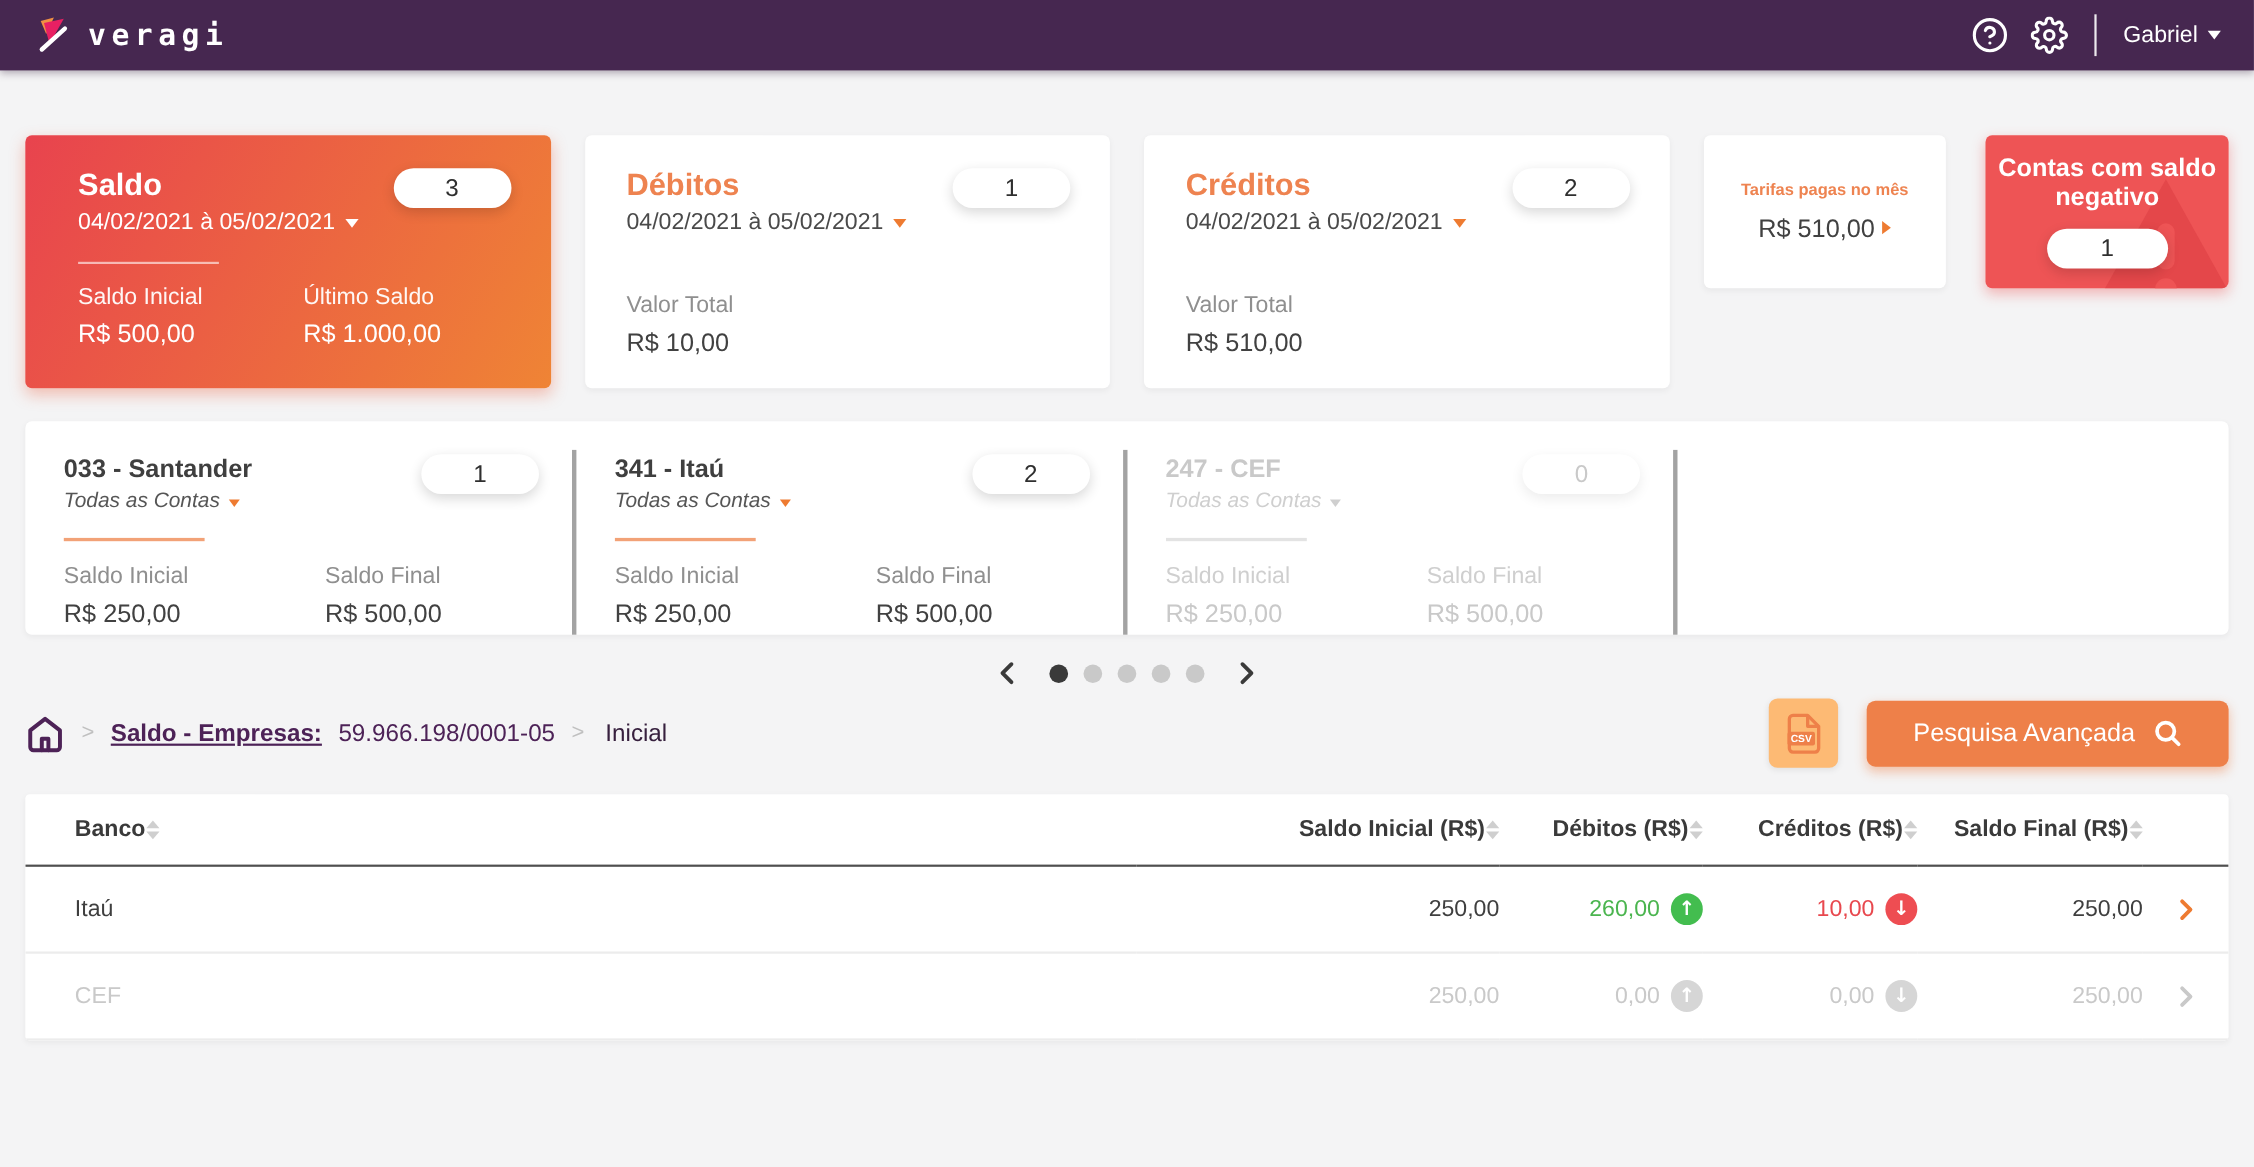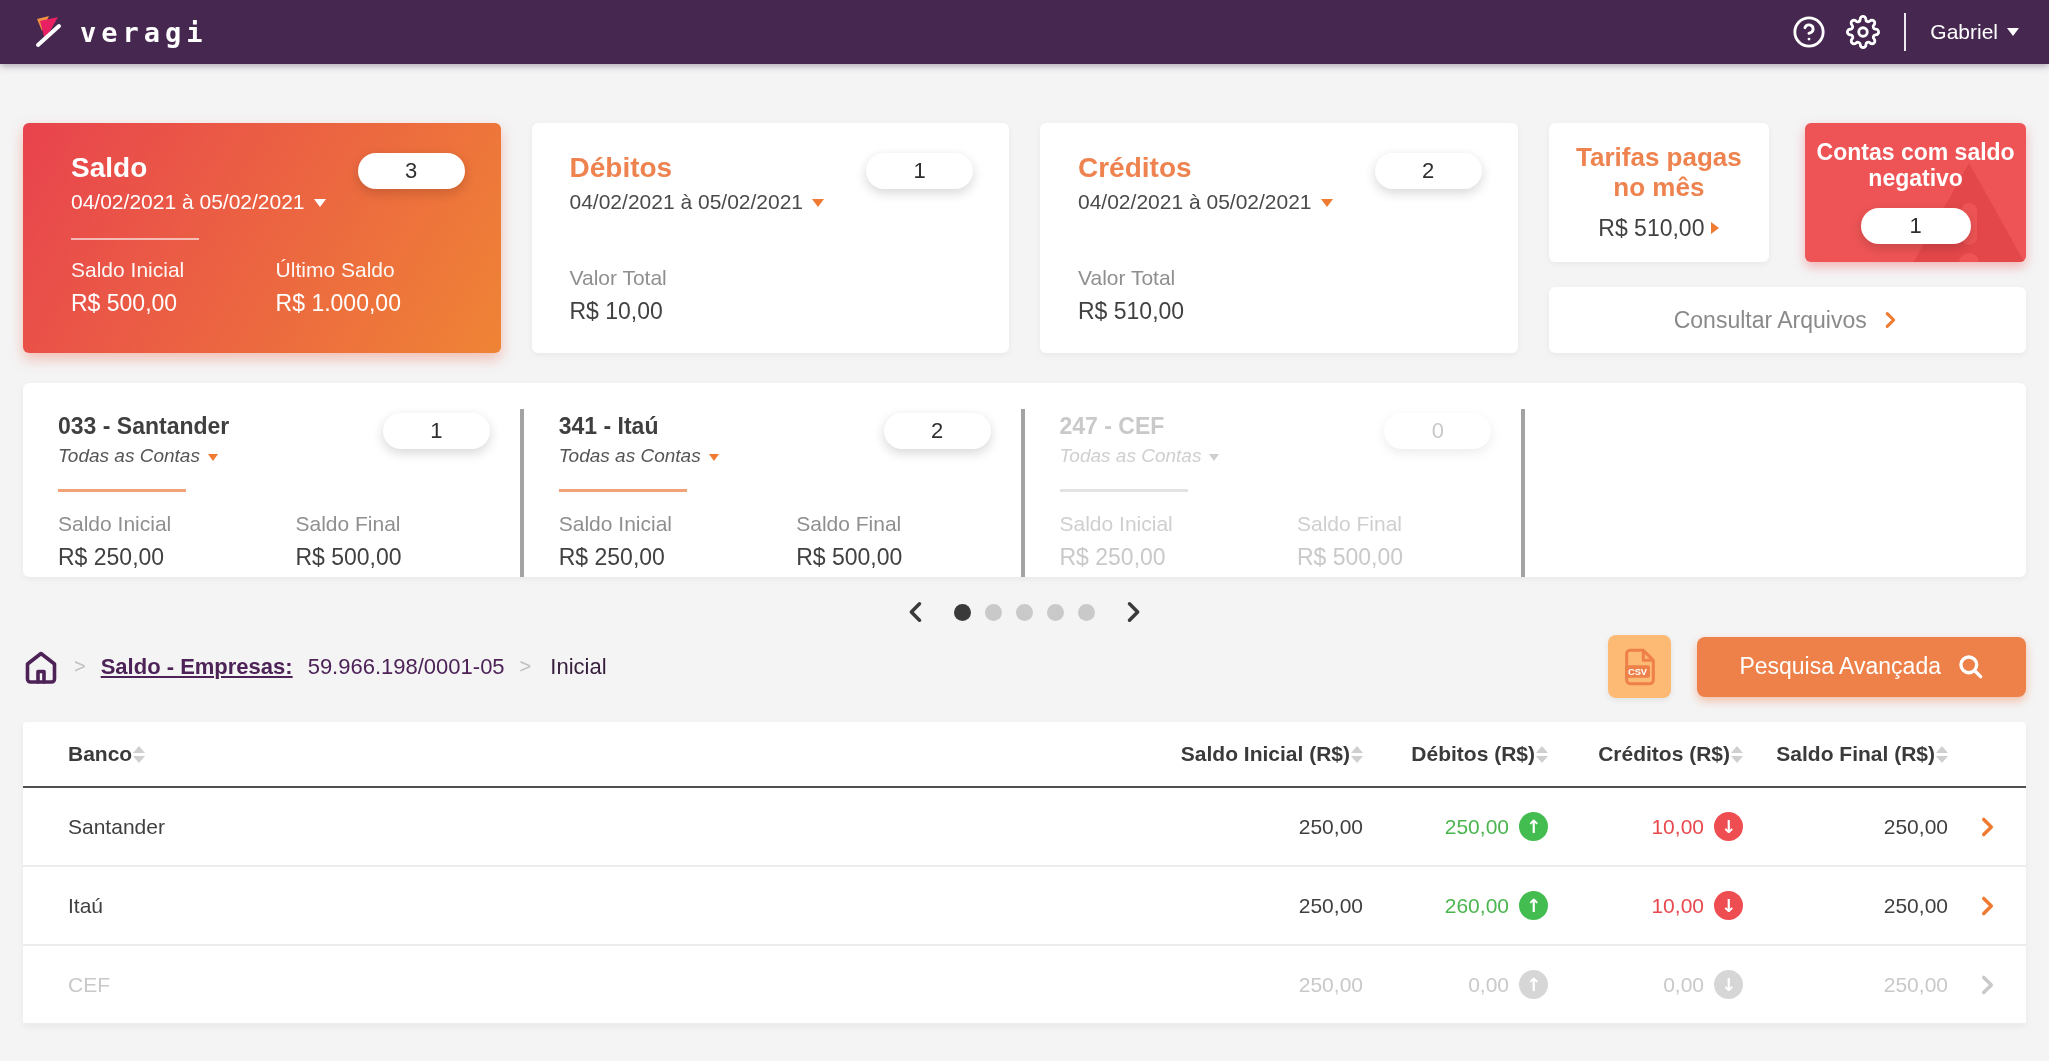--- a/index.html
+++ b/index.html
@@ -52,21 +52,21 @@
   .saldo-values { display:grid; grid-template-columns:52% 48%; }
   .saldo-card .v-label { color:rgba(255,255,255,.95); }
   .saldo-card .v-value { color:#fff; }
 
   .total-block { margin-top:52px; }
 
   
   .side-col { display:flex; flex-direction:column; height:230px; }
   .side-top { display:grid; grid-template-columns:1fr 1fr; gap:36px; height:139px; }
   .tarifas-card { display:flex; flex-direction:column; align-items:center; justify-content:center; gap:12px; padding:10px 14px; text-align:center; }
-  .tarifas-title { color:#ee8350; font-weight:bold; font-size:26px; line-height:1.15; }
+  .tarifas-title { color:#ee8350; font-weight:bold; font-size:15px; line-height:1.15; }
   .tarifas-value { font-size:23px; color:#414141; display:flex; align-items:center; gap:7px; cursor:pointer; }
   .caret-right { width:0; height:0; border-top:6px solid transparent; border-bottom:6px solid transparent; border-left:8px solid #ee7b31; }
   .negative-card {
     background:#ee5455; border-radius:6px; color:#fff; text-align:center;
     padding:16px 8px 0; position:relative; overflow:hidden;
     box-shadow:0 5px 12px rgba(238,84,85,.4); cursor:pointer;
   }
   .negative-title { font-weight:bold; font-size:23px; line-height:1.15; position:relative; z-index:2;text-align:center; }
   .negative-badge { margin:16px auto 0; width:110px; position:relative; z-index:2; }
   .warn-mark { position:absolute; right:-18px; top:28px; z-index:1; }
@@ -258,26 +258,20 @@
         </div>
         <div class="negative-card">
           <svg class="warn-mark" width="150" height="150" viewBox="0 0 150 150">
             <path d="M75 12 L142 132 H8 Z" fill="#d93a40" opacity="0.5"></path>
             <rect x="67" y="52" width="16" height="42" rx="8" fill="#ee5455"></rect>
             <circle cx="75" cy="112" r="10" fill="#ee5455"></circle>
           </svg>
           <div class="negative-title">Contas com saldo negativo</div>
           <div class="badge negative-badge">1</div>
         </div>
-      </div>
-      <div class="consultar-bar">
-        <span>Consultar Arquivos</span>
-        <svg class="chev-orange" viewBox="0 0 24 24">
-          <polyline points="9 5 16 12 9 19"></polyline>
-        </svg>
       </div>
     </div>
   </section>
 
   <section class="card banks-card">
 
   <div class="bank-section">
     <div class="bank-head">
       <div>
         <div class="bank-name">033 - Santander</div>
@@ -456,42 +450,20 @@
                 <span class="sort">
                   <i class="u"></i>
                   <i class="d"></i>
                 </span>
               </span>
           </th>
           <th></th>
         </tr>
       </thead>
       <tbody>
-  <tr>
-    <td class="first">Santander</td>
-    <td class="num">250,00</td>
-    <td class="num">
-      <span class="delta up">
-        <span class="val">250,00</span>
-        <span class="circle">↑</span>
-      </span>
-    </td>
-    <td class="num">
-      <span class="delta down">
-        <span class="val">10,00</span>
-        <span class="circle">↓</span>
-      </span>
-    </td>
-    <td class="num">250,00</td>
-    <td class="chev">
-      <svg class="row-chevron" viewBox="0 0 24 24">
-                <polyline points="9 5 16 12 9 19"></polyline>
-              </svg>
-    </td>
-  </tr>
 
   <tr>
     <td class="first">Itaú</td>
     <td class="num">250,00</td>
     <td class="num">
       <span class="delta up">
         <span class="val">260,00</span>
         <span class="circle">↑</span>
       </span>
     </td>

